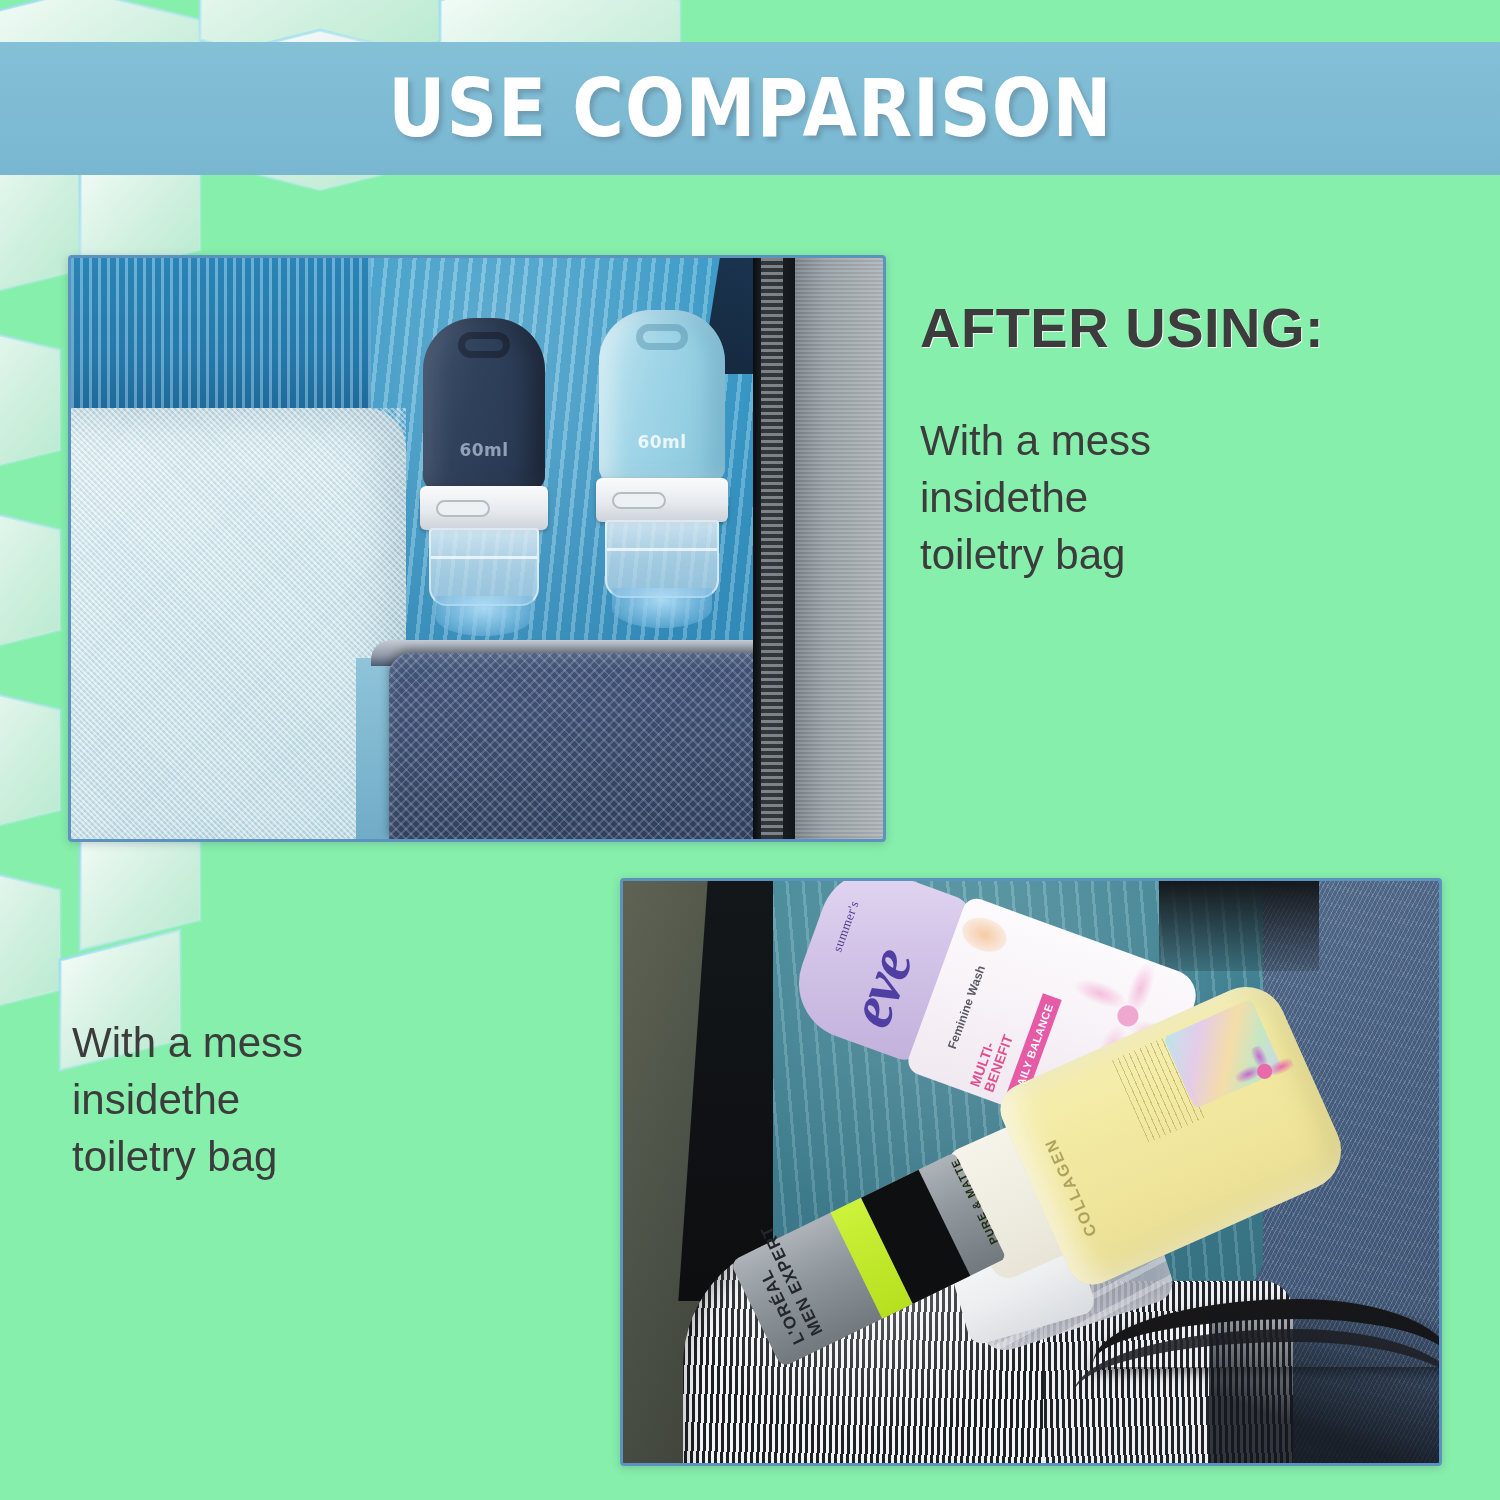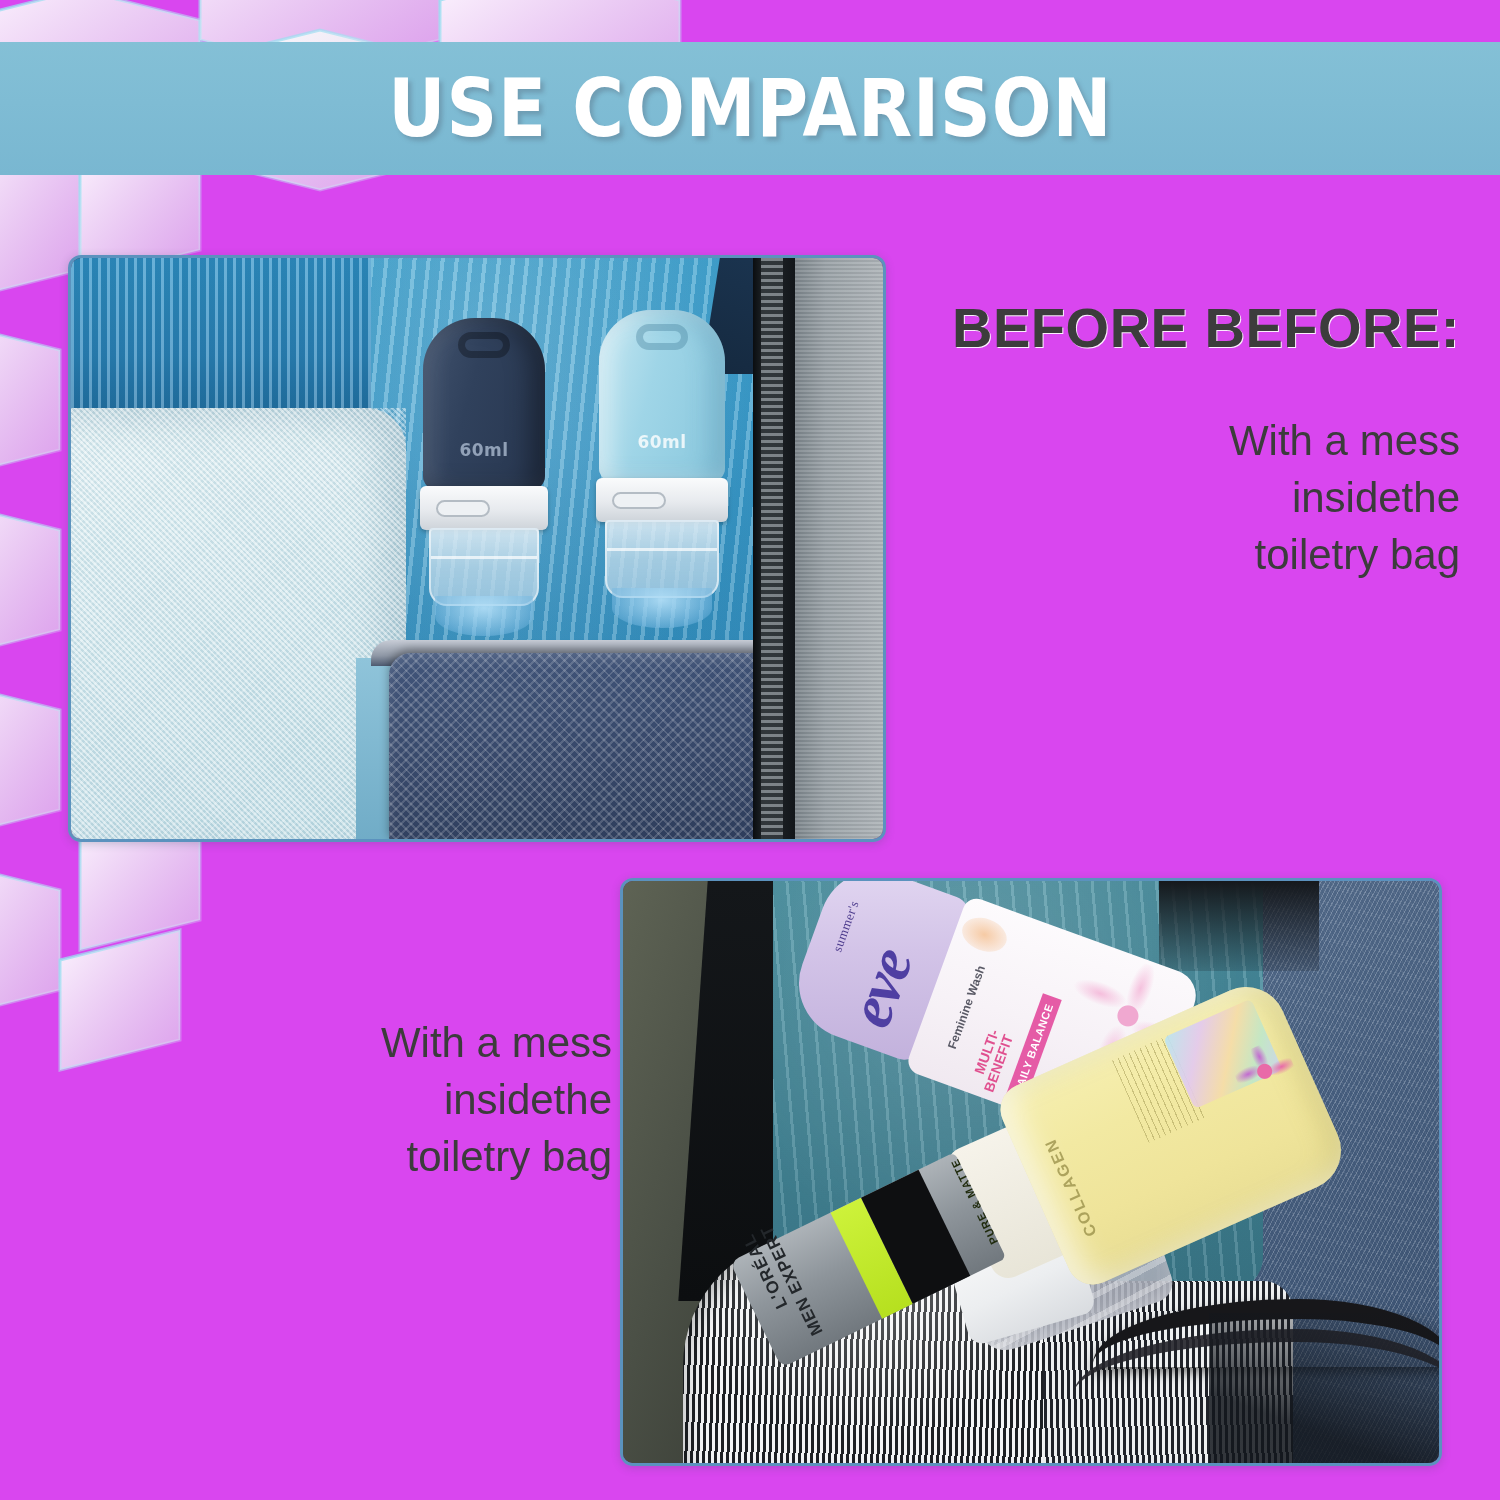--- a/index.html
+++ b/index.html
@@ -8,23 +8,22 @@
     width: 1500px;
     height: 1500px;
     overflow: hidden;
     font-family: "Liberation Sans", sans-serif;
   }
 
   #page {
     position: relative;
     width: 1500px;
     height: 1500px;
-    background: #d946ef;
+    background: #86efac;
     overflow: hidden;
-    text-align: right;
   }
 
   
   .hex-bg {
     position: absolute;
     inset: 0;
     overflow: hidden;
     pointer-events: none;
   }
   .hexs { position:absolute; left:0; top:0; width:100%; height:100%; }
@@ -51,21 +50,21 @@
     text-shadow: 4px 4px 5px rgba(90,120,140,.45);
     transform: scaleX(0.88);
     transform-origin: center;
     white-space: nowrap;
   }
 
   
   .photo {
     position: absolute;
     border: 3px solid #5b92be;
-    border-radius: 13px;
+    border-radius: 4px;
     overflow: hidden;
     box-shadow: 0 2px 9px rgba(60,80,100,.25);
     z-index: 3;
   }
   .photo-top    { left: 68px;  top: 255px;  width: 818px; height: 587px; }
   .photo-bottom { left: 620px; top: 878px;  width: 822px; height: 588px; }
 
   .scene { position: absolute; inset: 0; }
 
   
@@ -591,21 +590,21 @@
           <div class="lor-brand">L'ORÉAL
 MEN EXPERT</div>
         </div>
       </div>
 
       <div class="pb-dark-corner"></div>
     </div>
   </div>
 
   <div class="text-block block-before">
-    <div class="heading">BEFORE BEFORE:</div>
+    <div class="heading">AFTER USING:</div>
     <div class="body-text">With a mess
 insidethe
 toiletry bag</div>
   </div>
 
   <div class="text-block block-after">
     <div class="body-text">With a mess
 insidethe
 toiletry bag</div>
   </div>

